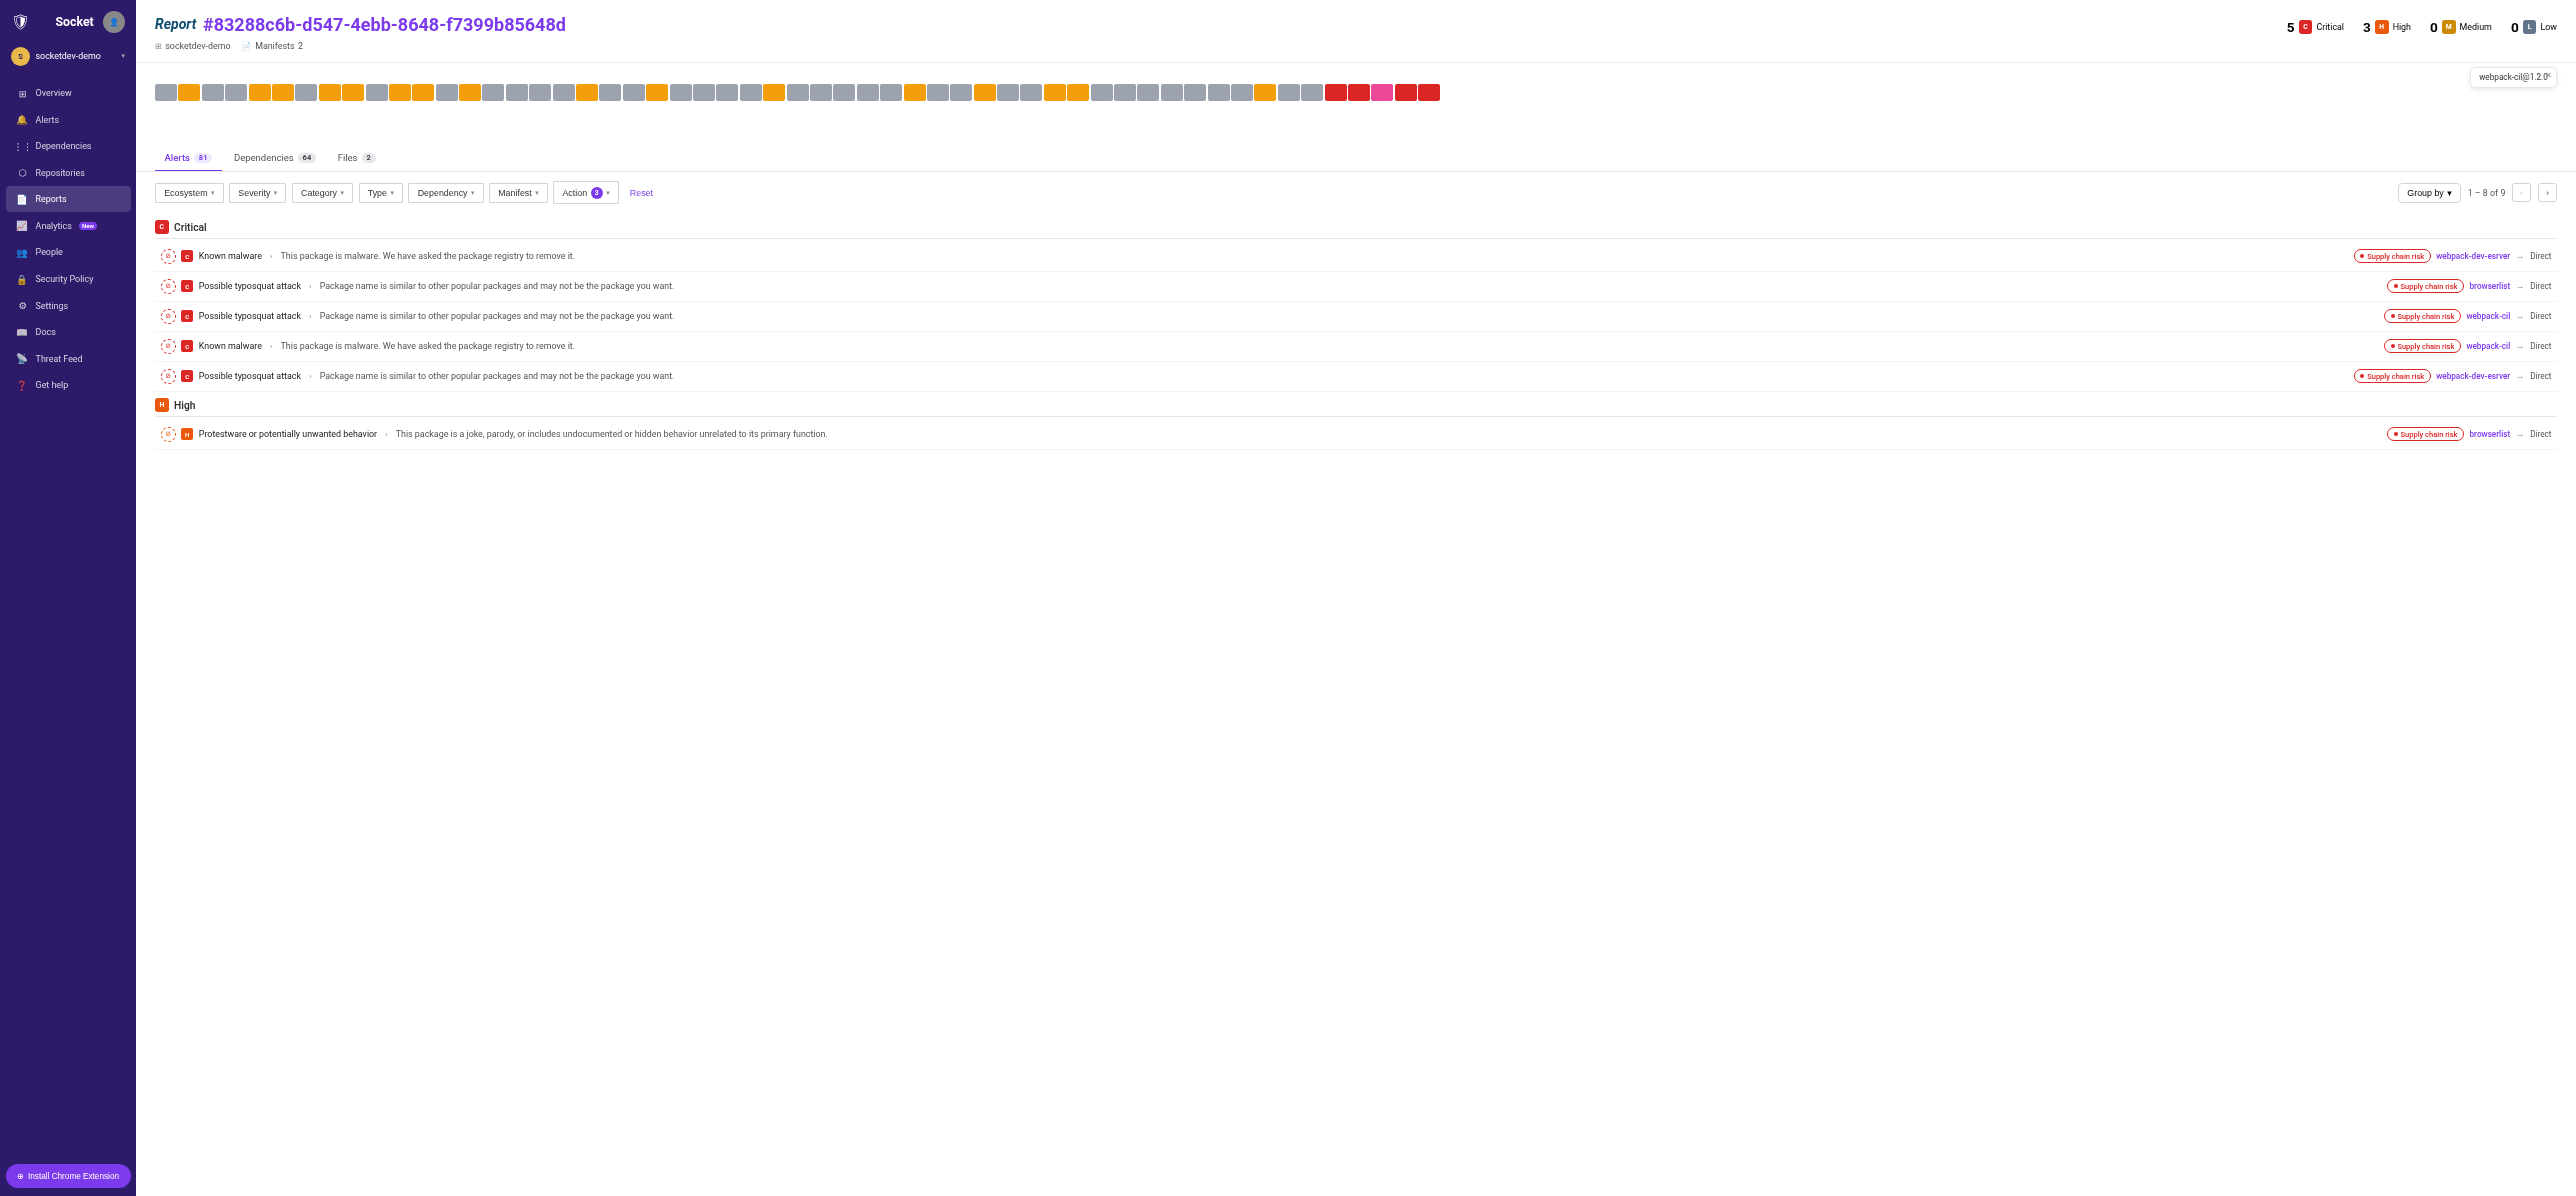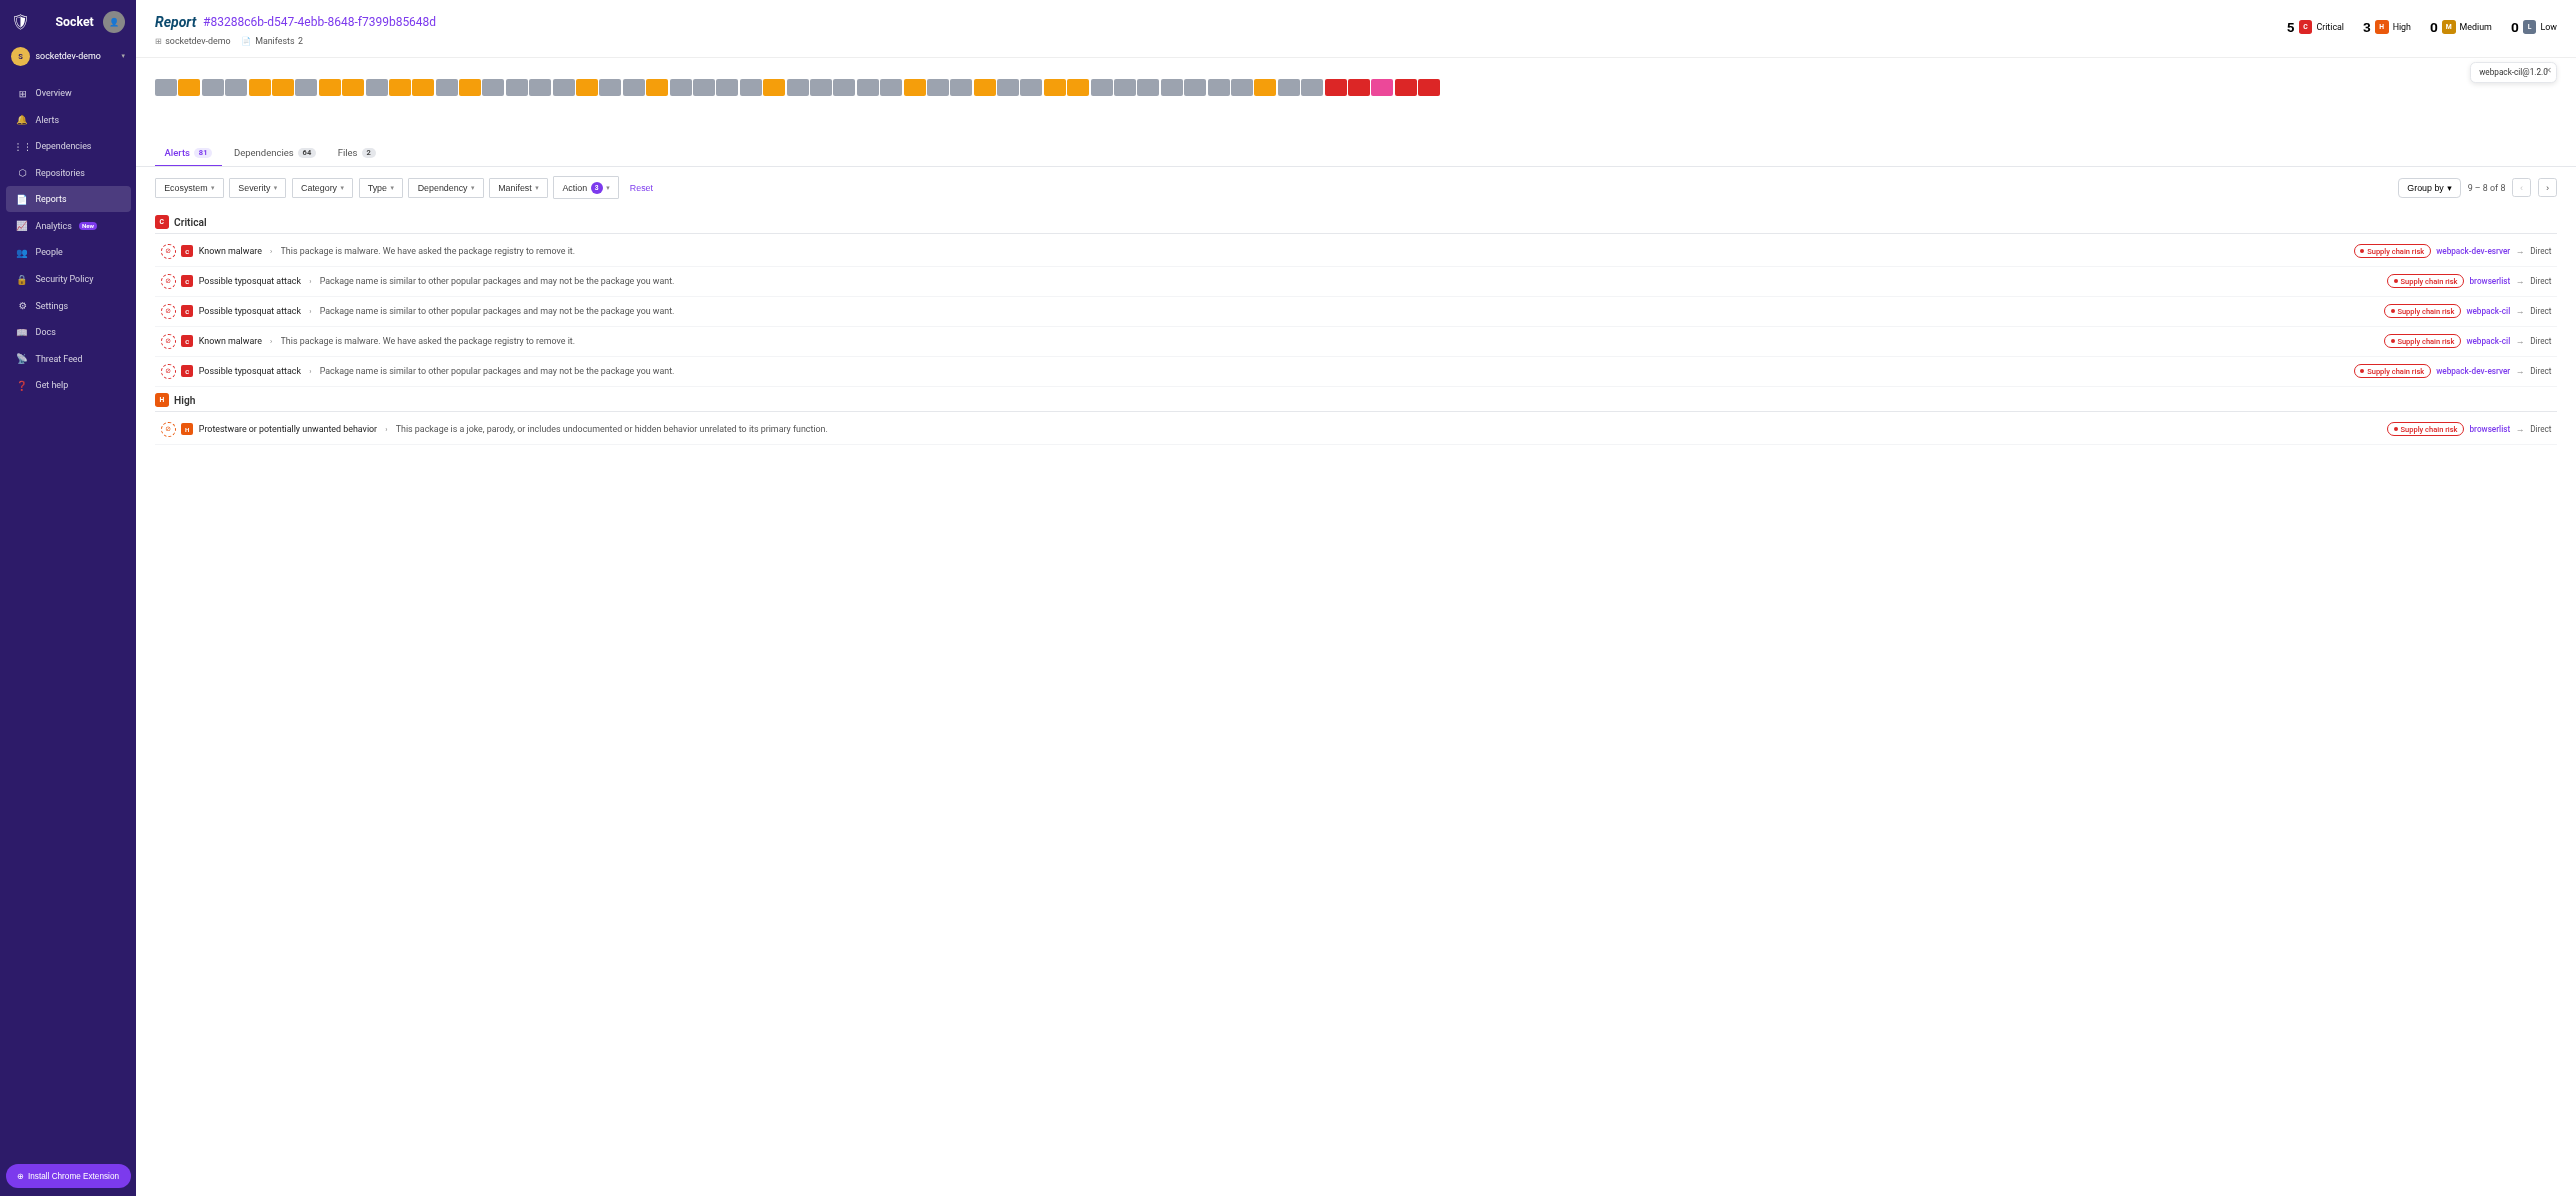--- a/index.html
+++ b/index.html
@@ -47,21 +47,21 @@
       background: #7c3aed; color: #fff; border: none; border-radius: 13.6px;
       padding: 6.8px 9.5px; font-size: 8.2px; cursor: pointer; width: 100%;
       display: flex; align-items: center; justify-content: center; gap: 4.1px; font-weight: 500;
     }
 
     
     .main { flex: 1; overflow-y: auto; background: #fff; }
     .main-header { padding: 13.6px 19px 0; border-bottom: 0.7px solid #eee; }
     .report-title { display: flex; align-items: center; gap: 6.8px; margin-bottom: 6.8px; }
     .report-title-label { font-size: 14px; font-weight: 700; color: #0c4a6e; font-style: italic; }
-    .report-title-hash { font-size: 12px; font-weight: 400; color: #7c3aed; }
+    .report-title-hash { font-size: 18px; font-weight: 700; color: #7c3aed; }
 
     .report-meta { display: flex; align-items: center; gap: 11px; margin-bottom: 11px; font-size: 8.9px; color: #555; }
     .meta-item { display: flex; align-items: center; gap: 3.4px; }
     .meta-icon { font-size: 8.2px; color: #888; }
     .severity-count-item { display: flex; align-items: center; gap: 4.1px; font-size: 8.9px; }
     .sev-badge { width: 13.6px; height: 13.6px; border-radius: 2.7px; display: flex; align-items: center; justify-content: center; font-size: 6.8px; font-weight: 700; color: #fff; }
     .sev-badge.critical { background: #dc2626; }
     .sev-badge.high { background: #ea580c; }
     .sev-badge.medium { background: #ca8a04; }
     .sev-badge.low { background: #64748b; }
@@ -391,21 +391,21 @@
       <span>Action</span>
       <span class="filter-count">3</span>
       <span class="filter-chevron">▾</span>
     </button>
     <button class="filter-reset">Reset</button>
     <div class="filters-right">
       <button class="group-by-btn">
         <span>Group by</span>
         <span>▾</span>
       </button>
-      <span class="pagination-info">9 – 8 of 8</span>
+      <span class="pagination-info">1 – 8 of 9</span>
       <button class="pagination-btn" disabled="">‹</button>
       <button class="pagination-btn">›</button>
     </div>
   </div>
 
   <div class="alerts-section" id="alerts-container">
   <div>
         <div class="group-header">
       <span class="sev-badge critical">C</span>
       <span>Critical</span>

